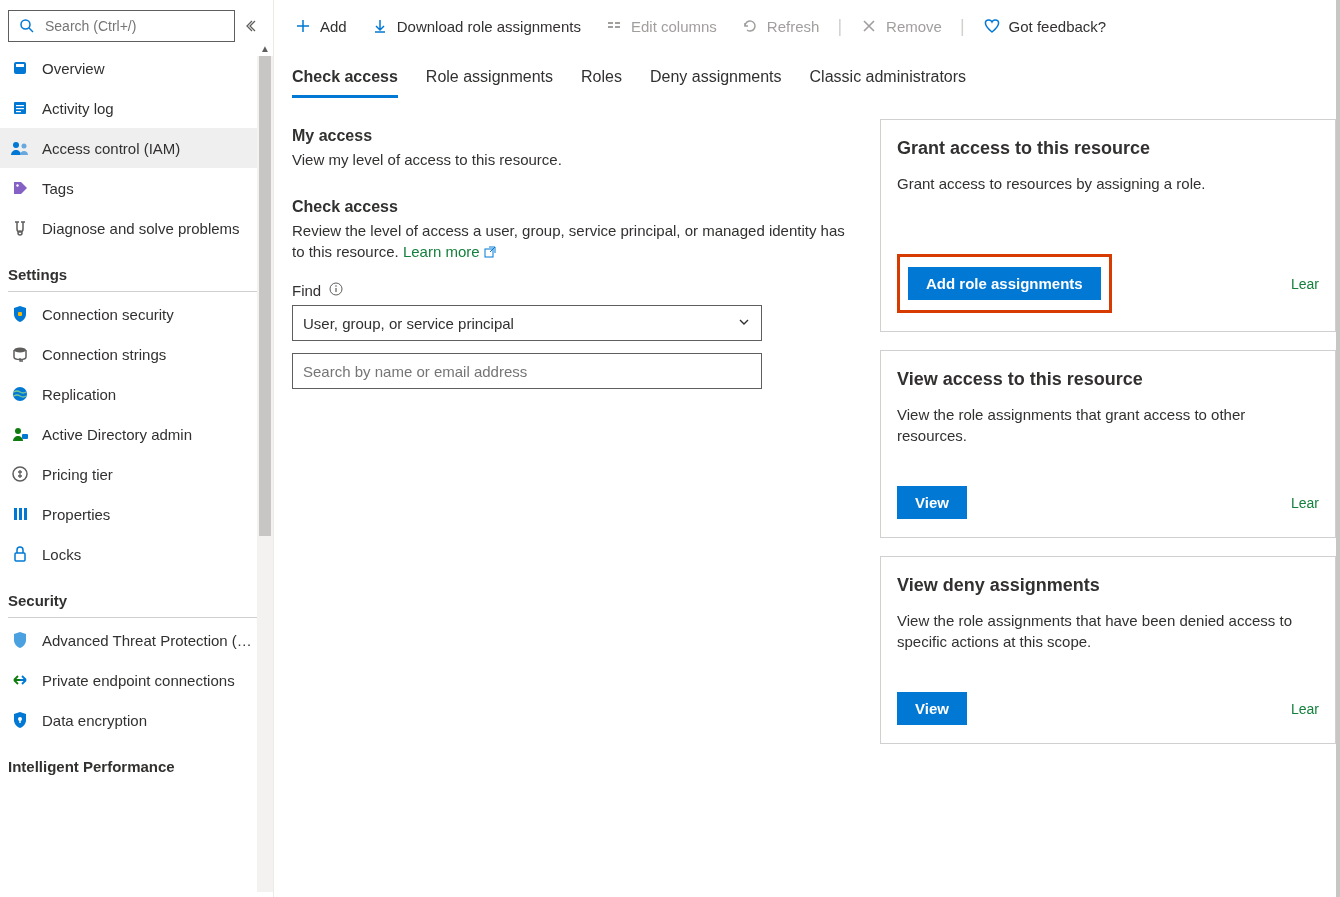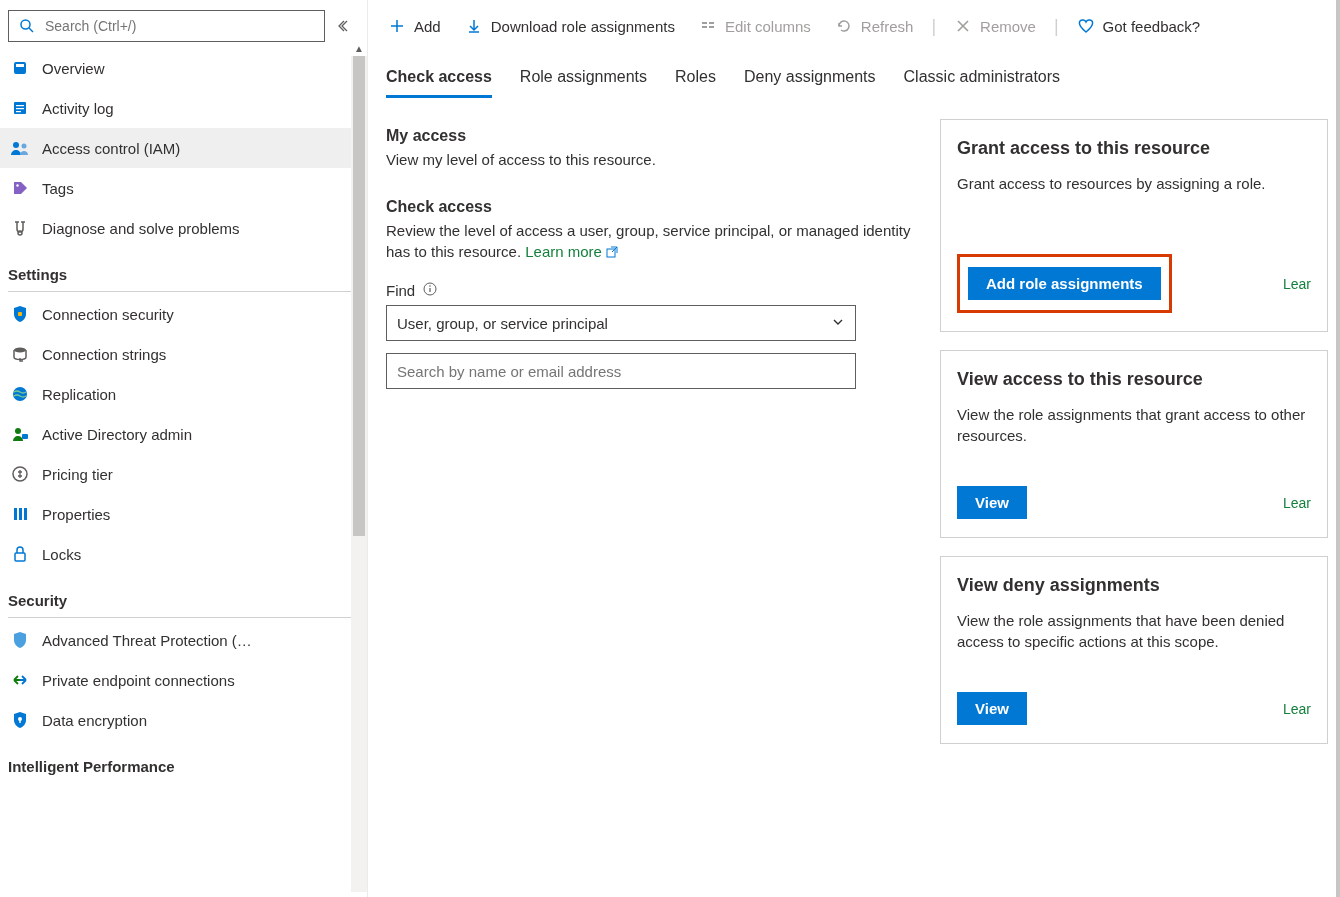--- a/index.html
+++ b/index.html
@@ -1,19 +1,19 @@
 <!DOCTYPE html>
 <html><head>
 <meta charset="utf-8">
 <style>
 * { box-sizing: border-box; margin: 0; padding: 0; }
 body { font-family: "Segoe UI", -apple-system, sans-serif; font-size: 14px; color: #323130; background: #fff; width: 1340px; height: 897px; overflow: hidden; display: flex; }
 
 
-.sidebar { width: 368px; border-right: 1px solid #edebe9; display: flex; flex-direction: column; position: relative; }
+.sidebar { width: 274px; border-right: 1px solid #edebe9; display: flex; flex-direction: column; position: relative; }
 .search-row { padding: 10px 8px 6px 8px; display: flex; align-items: center; gap: 6px; }
 .search-box { flex: 1; display: flex; align-items: center; border: 1px solid #605e5c; height: 32px; padding: 0 8px; gap: 8px; }
 .search-box input { border: none; outline: none; font-size: 14px; flex: 1; background: transparent; }
 .collapse-btn { width: 28px; height: 28px; display: flex; align-items: center; justify-content: center; cursor: pointer; }
 
 .nav-scroll { flex: 1; overflow-y: auto; position: relative; }
 .nav-item { display: flex; align-items: center; height: 40px; padding: 0 8px 0 10px; gap: 12px; cursor: pointer; font-size: 15px; }
 .nav-item.active { background: #efefef; }
 .nav-icon { width: 20px; height: 20px; display: flex; align-items: center; justify-content: center; flex-shrink: 0; }
 .section-header { font-size: 15px; font-weight: 600; padding: 18px 8px 6px 8px; }
@@ -32,21 +32,21 @@
 .tb-sep { color: #d2d0ce; padding: 0 4px; font-size: 18px; }
 .tb-icon { width: 18px; height: 18px; display: flex; align-items: center; justify-content: center; }
 
 .tabs { display: flex; gap: 28px; padding: 8px 18px 0 18px; border-bottom: 1px solid transparent; }
 .tab { font-size: 16px; padding: 8px 0 10px 0; cursor: pointer; position: relative; color: #323130; }
 .tab.active { font-weight: 600; }
 .tab.active::after { content: ""; position: absolute; left: 0; right: 0; bottom: -2px; height: 3px; background: #0078d4; }
 
 .content-row { flex: 1; display: flex; overflow: hidden; }
 .content-left { flex: 1; padding: 30px 24px 20px 18px; overflow: auto; min-width:0; }
-.content-right { width: 400px; padding: 22px 12px 0 0; overflow: auto; }
+.content-right { width: 460px; padding: 22px 4px 0 0; overflow: auto; }
 
 .sec-title { font-size: 16px; font-weight: 600; margin-bottom: 4px; }
 .sec-desc { font-size: 15px; color: #323130; margin-bottom: 6px; line-height: 1.4; }
 .btn-primary { background: #0078d4; color: #fff; border: none; font-size: 15px; font-weight: 600; padding: 8px 18px; cursor: pointer; }
 .link { color: #15803d; cursor: pointer; }
 
 .section-gap { margin-top: 28px; }
 
 .find-row { display: flex; align-items: flex-start; gap: 8px; margin-top: 20px; margin-bottom: 6px; font-size: 15px; }
 .select-box { width: 470px; height: 36px; border: 1px solid #605e5c; display: flex; align-items: center; justify-content: space-between; padding: 0 10px; font-size: 15px; cursor: pointer; }

